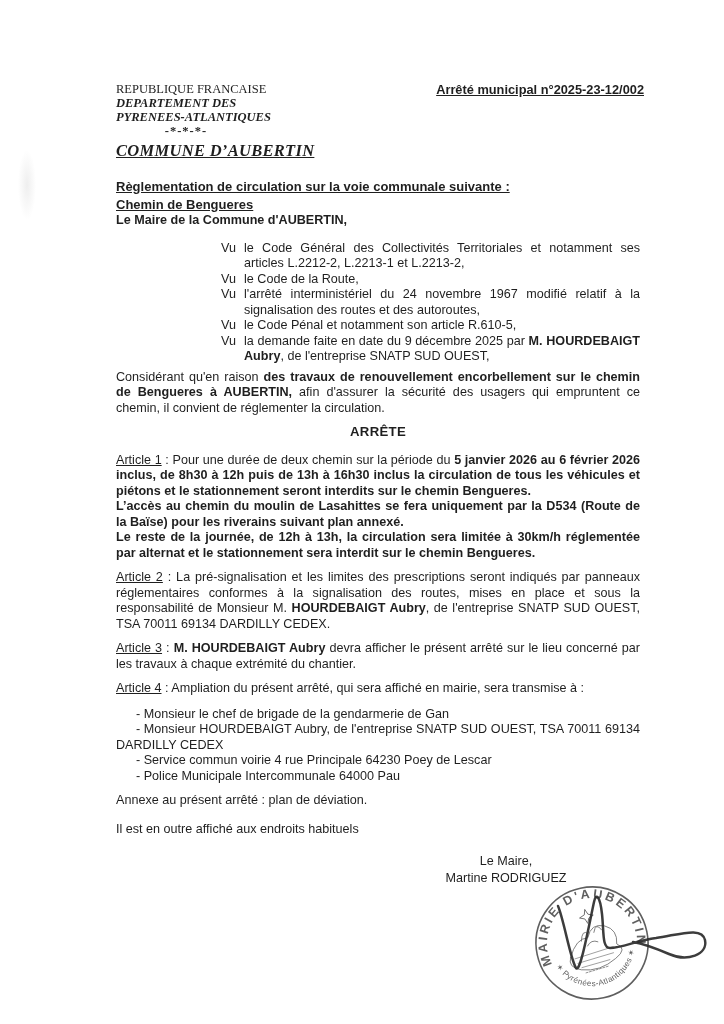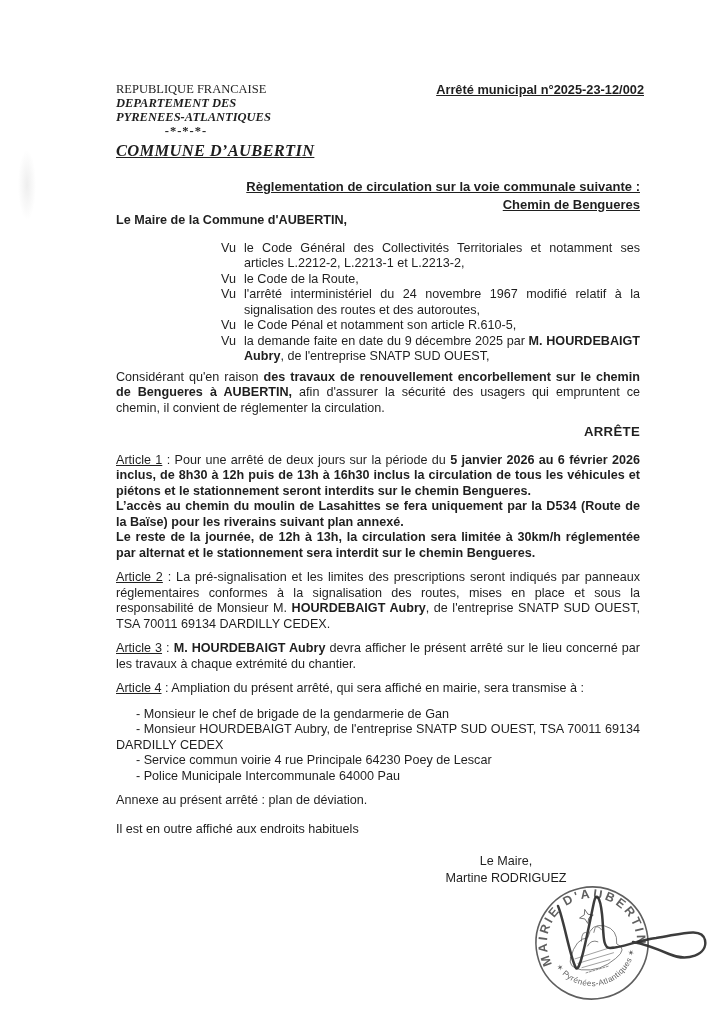--- a/index.html
+++ b/index.html
@@ -21,31 +21,31 @@
   .u{text-decoration:underline;}
   .hdr{position:relative;}
   .hdr-left div{line-height:14px;font-size:12.5px;}
   .hdr-sep{width:140px;text-align:center;font-size:10px;letter-spacing:1px;line-height:11px;}
   .hdr-commune{font-size:16.5px !important;line-height:22px !important;letter-spacing:.3px;margin-top:2px;}
   .hdr-right{
     position:absolute;top:0;right:-4px;
     font-weight:bold;text-decoration:underline;font-size:12.8px;
   }
   .title{
-    margin-top:16px;text-align:right;font-weight:bold;font-size:13px;line-height:17.5px;
+    margin-top:16px;text-align:left;font-weight:bold;font-size:13px;line-height:17.5px;
   }
   .title div{text-decoration:underline;}
   .salutation{margin:9px 0 0 105px;font-weight:bold;}
   .vu-list{margin-top:12px;}
   .vu-row{display:flex;padding-left:105px;}
   .vu-label{flex:0 0 23px;}
   .vu-text{flex:1;text-align:justify;}
   .para{margin:0;text-align:justify;}
   .considerant{margin-top:5px;}
-  .arrete{margin:8px 0 0 0;text-align:right;font-weight:bold;font-size:13.2px;letter-spacing:.3px;}
+  .arrete{margin:8px 0 0 0;text-align:center;font-weight:bold;font-size:13.2px;letter-spacing:.3px;}
   .article1{margin-top:13px;}
   .article{margin-top:9px;}
   .recipients{margin-top:10px;}
   .recipient{text-indent:20px;text-align:justify;}
   .annexe{margin-top:9px;}
   .affichage{margin-top:13px;}
   .fait{margin:19px 0 0 282px;}
   .sign-block{width:180px;margin:16px 0 0 300px;text-align:center;line-height:16.5px;}
   .stamp-wrap{position:absolute;left:532px;top:883px;width:120px;height:120px;opacity:.88;}
   .stamp-wrap svg{transform:rotate(-12deg);}
@@ -99,21 +99,21 @@
       <span class="vu-label">Vu</span>
       <span class="vu-text"><span>la demande faite en date du 9 décembre 2025 par </span><b>M. HOURDEBAIGT Aubry</b><span>, de l'entreprise SNATP SUD OUEST,</span></span>
     </div>
   </div>
 
   <p class="para considerant"><span>Considérant qu'en raison </span><b>des travaux de renouvellement encorbellement sur le chemin de Bengueres à AUBERTIN,</b><span> afin d'assurer la sécurité des usagers qui empruntent ce chemin,  il convient de réglementer la circulation.</span></p>
 
   <h2 class="arrete">ARRÊTE</h2>
 
   <div class="article1">
-    <p class="para"><span class="u">Article 1</span><span> : Pour une arrêté de deux jours sur la période du </span><b>5 janvier 2026 au 6 février 2026 inclus, de 8h30 à 12h puis de 13h à 16h30 inclus la circulation de tous les véhicules et piétons et le stationnement seront interdits sur le chemin Bengueres.</b></p>
+    <p class="para"><span class="u">Article 1</span><span> : Pour une durée de deux chemin sur la période du </span><b>5 janvier 2026 au 6 février 2026 inclus, de 8h30 à 12h puis de 13h à 16h30 inclus la circulation de tous les véhicules et piétons et le stationnement seront interdits sur le chemin Bengueres.</b></p>
     <p class="para b">L’accès au chemin du moulin de Lasahittes se fera uniquement par la D534 (Route de la Baïse) pour les riverains suivant plan annexé.</p>
     <p class="para b">Le reste de la journée, de 12h à 13h, la circulation sera limitée à 30km/h réglementée par alternat et le stationnement sera interdit sur le chemin Bengueres.</p>
   </div>
 
   <div class="article">
     <p class="para"><span class="u">Article 2</span><span> : La pré-signalisation et les limites des prescriptions seront indiqués par panneaux réglementaires conformes à la signalisation des routes, mises en place et sous la responsabilité de Monsieur M. </span><b>HOURDEBAIGT Aubry</b><span>, de l'entreprise SNATP SUD OUEST, TSA 70011 69134 DARDILLY CEDEX.</span></p>
   </div>
 
   <div class="article">
     <p class="para"><span class="u">Article 3</span><span> : </span><b>M. HOURDEBAIGT Aubry</b><span> devra afficher le présent arrêté sur le lieu concerné par les travaux à chaque extrémité du chantier.</span></p>

